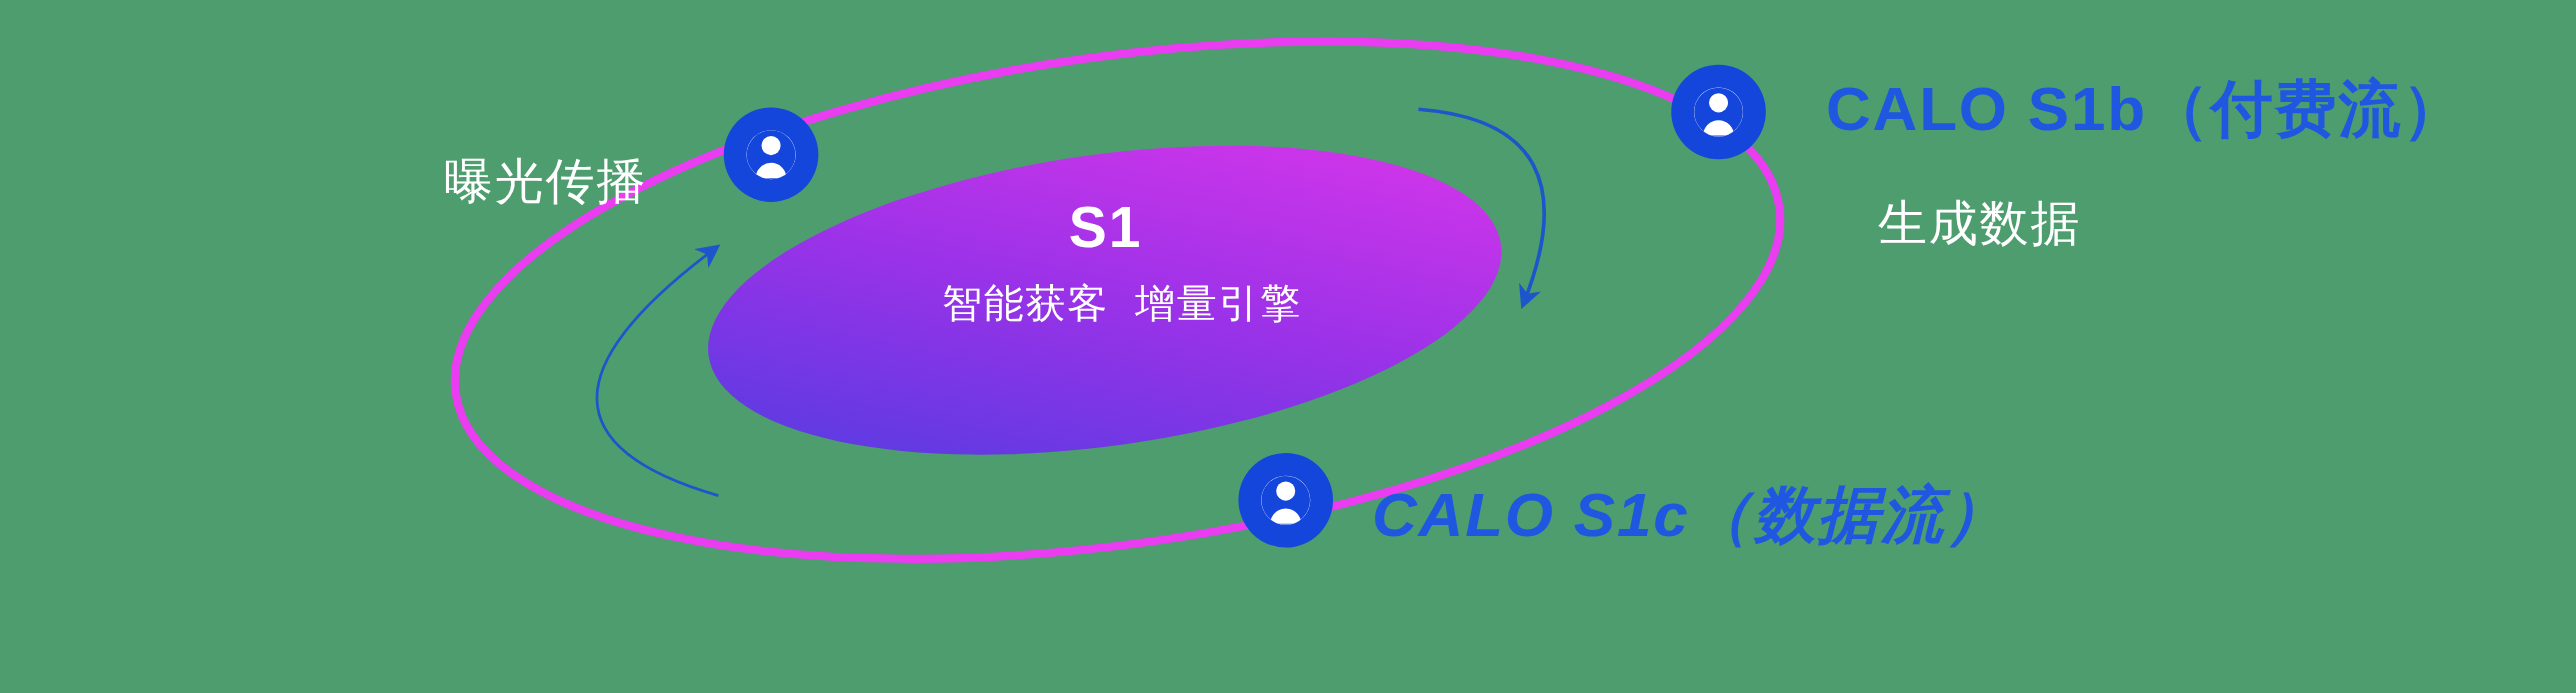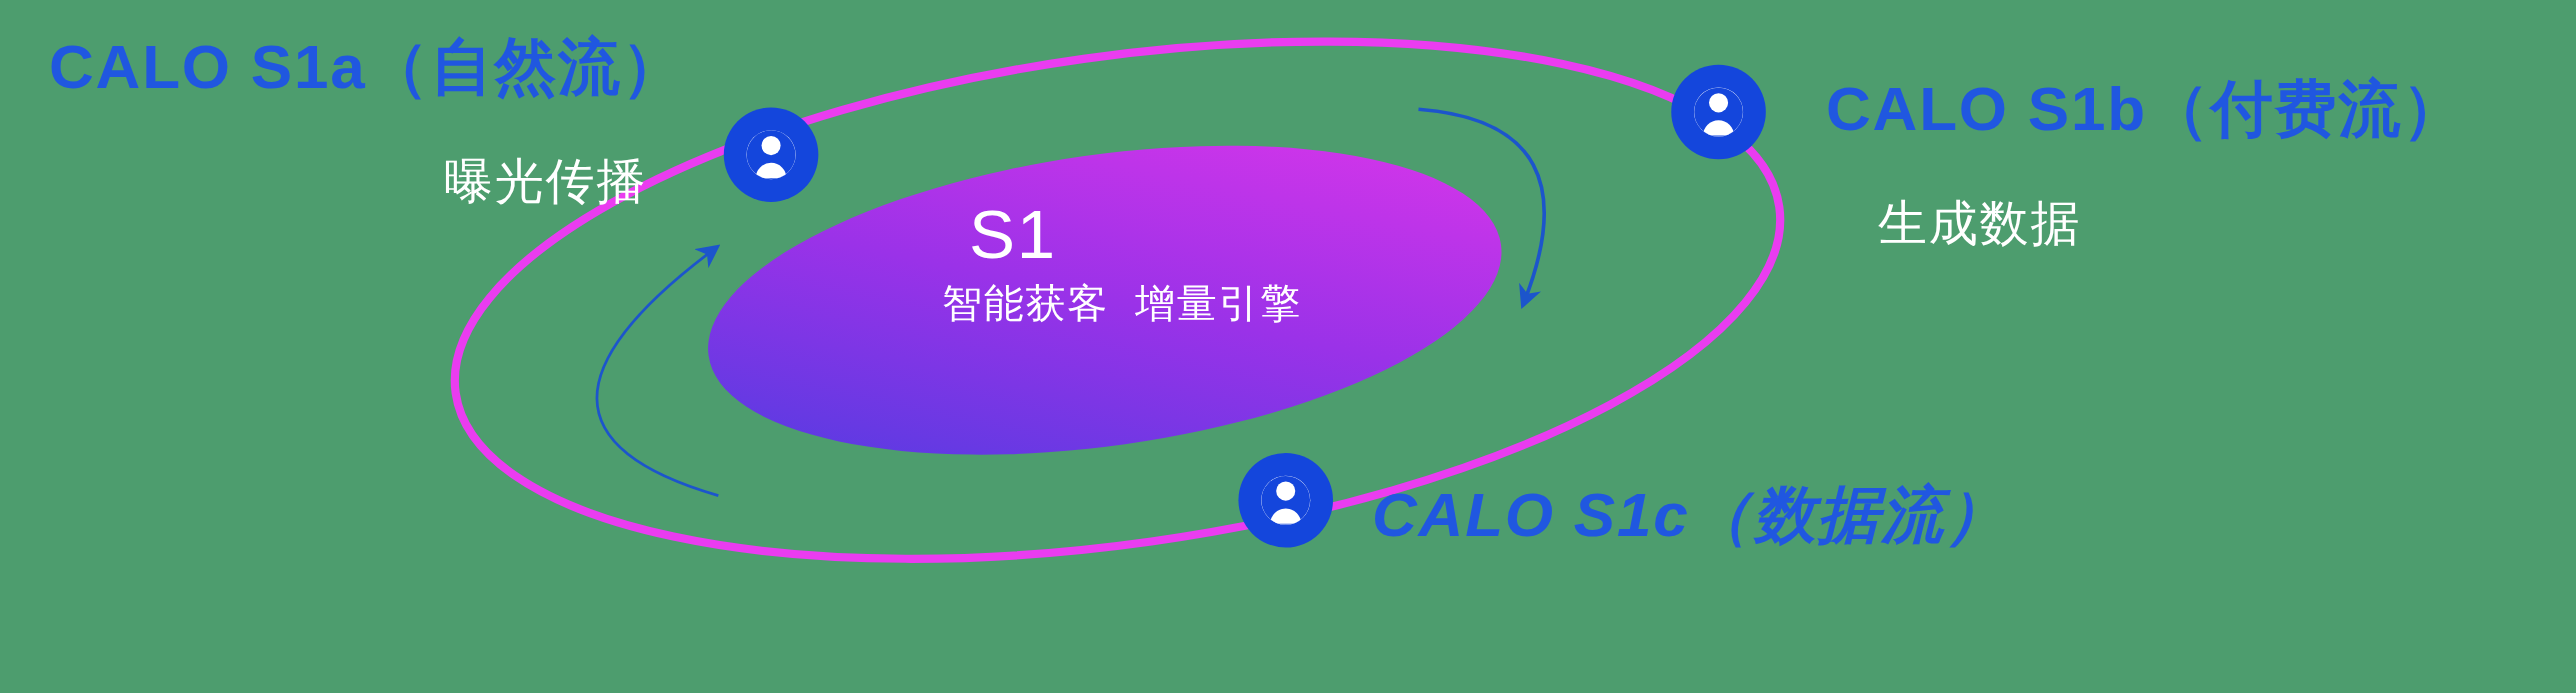--- a/index.html
+++ b/index.html
@@ -37,24 +37,24 @@
     letter-spacing: 1.8px;
   }
   .label-white {
     color: #ffffff;
     font-weight: 500;
     letter-spacing: 1.8px;
   }
   .title   { font-size: 62px; }
   .subtitle{ font-size: 49px; }
   .center-title {
-    font-size: 69px;
-    font-weight: 400;
+    font-size: 57px;
+    font-weight: 700;
     color: #ffffff;
-    text-align: left;
+    text-align: center;
     letter-spacing: 1.8px;
   }
   .center-sub {
     font-size: 40px;
     font-weight: 500;
     color: #ffffff;
     text-align: center;
     letter-spacing: 1.8px;
   }
 </style>
@@ -109,21 +109,20 @@
         <circle r="29" fill="none" stroke="#ffffff" stroke-width="4.5"></circle>
         <circle cy="-10" r="10.5" fill="#ffffff"></circle>
         <path d="M -17 26 A 17 17 0 0 1 17 26 Z" fill="#ffffff"></path>
       </g>
     </g>
   </svg>
 
   <div class="label center-title" style="left:969px; top:195px; width:273px;">S1</div>
   <div class="label center-sub" style="left:849px; top:280px; width:546px;">智能获客  增量引擎</div>
 
-  <div class="label label-blue title" style="left:49px; top:31px;">CALO S1a（自然流）</div>
   <div class="label label-white subtitle" style="left:444px; top:153px;">曝光传播</div>
 
   <div class="label label-blue title" style="left:1826px; top:73px;">CALO S1b（付费流）</div>
   <div class="label label-white subtitle" style="left:1878px; top:195px;">生成数据</div>
 
   <div class="label label-blue title" style="left:1372px; top:479px;font-style:italic;">CALO S1c（数据流）</div>
 
 </div>
 
 

